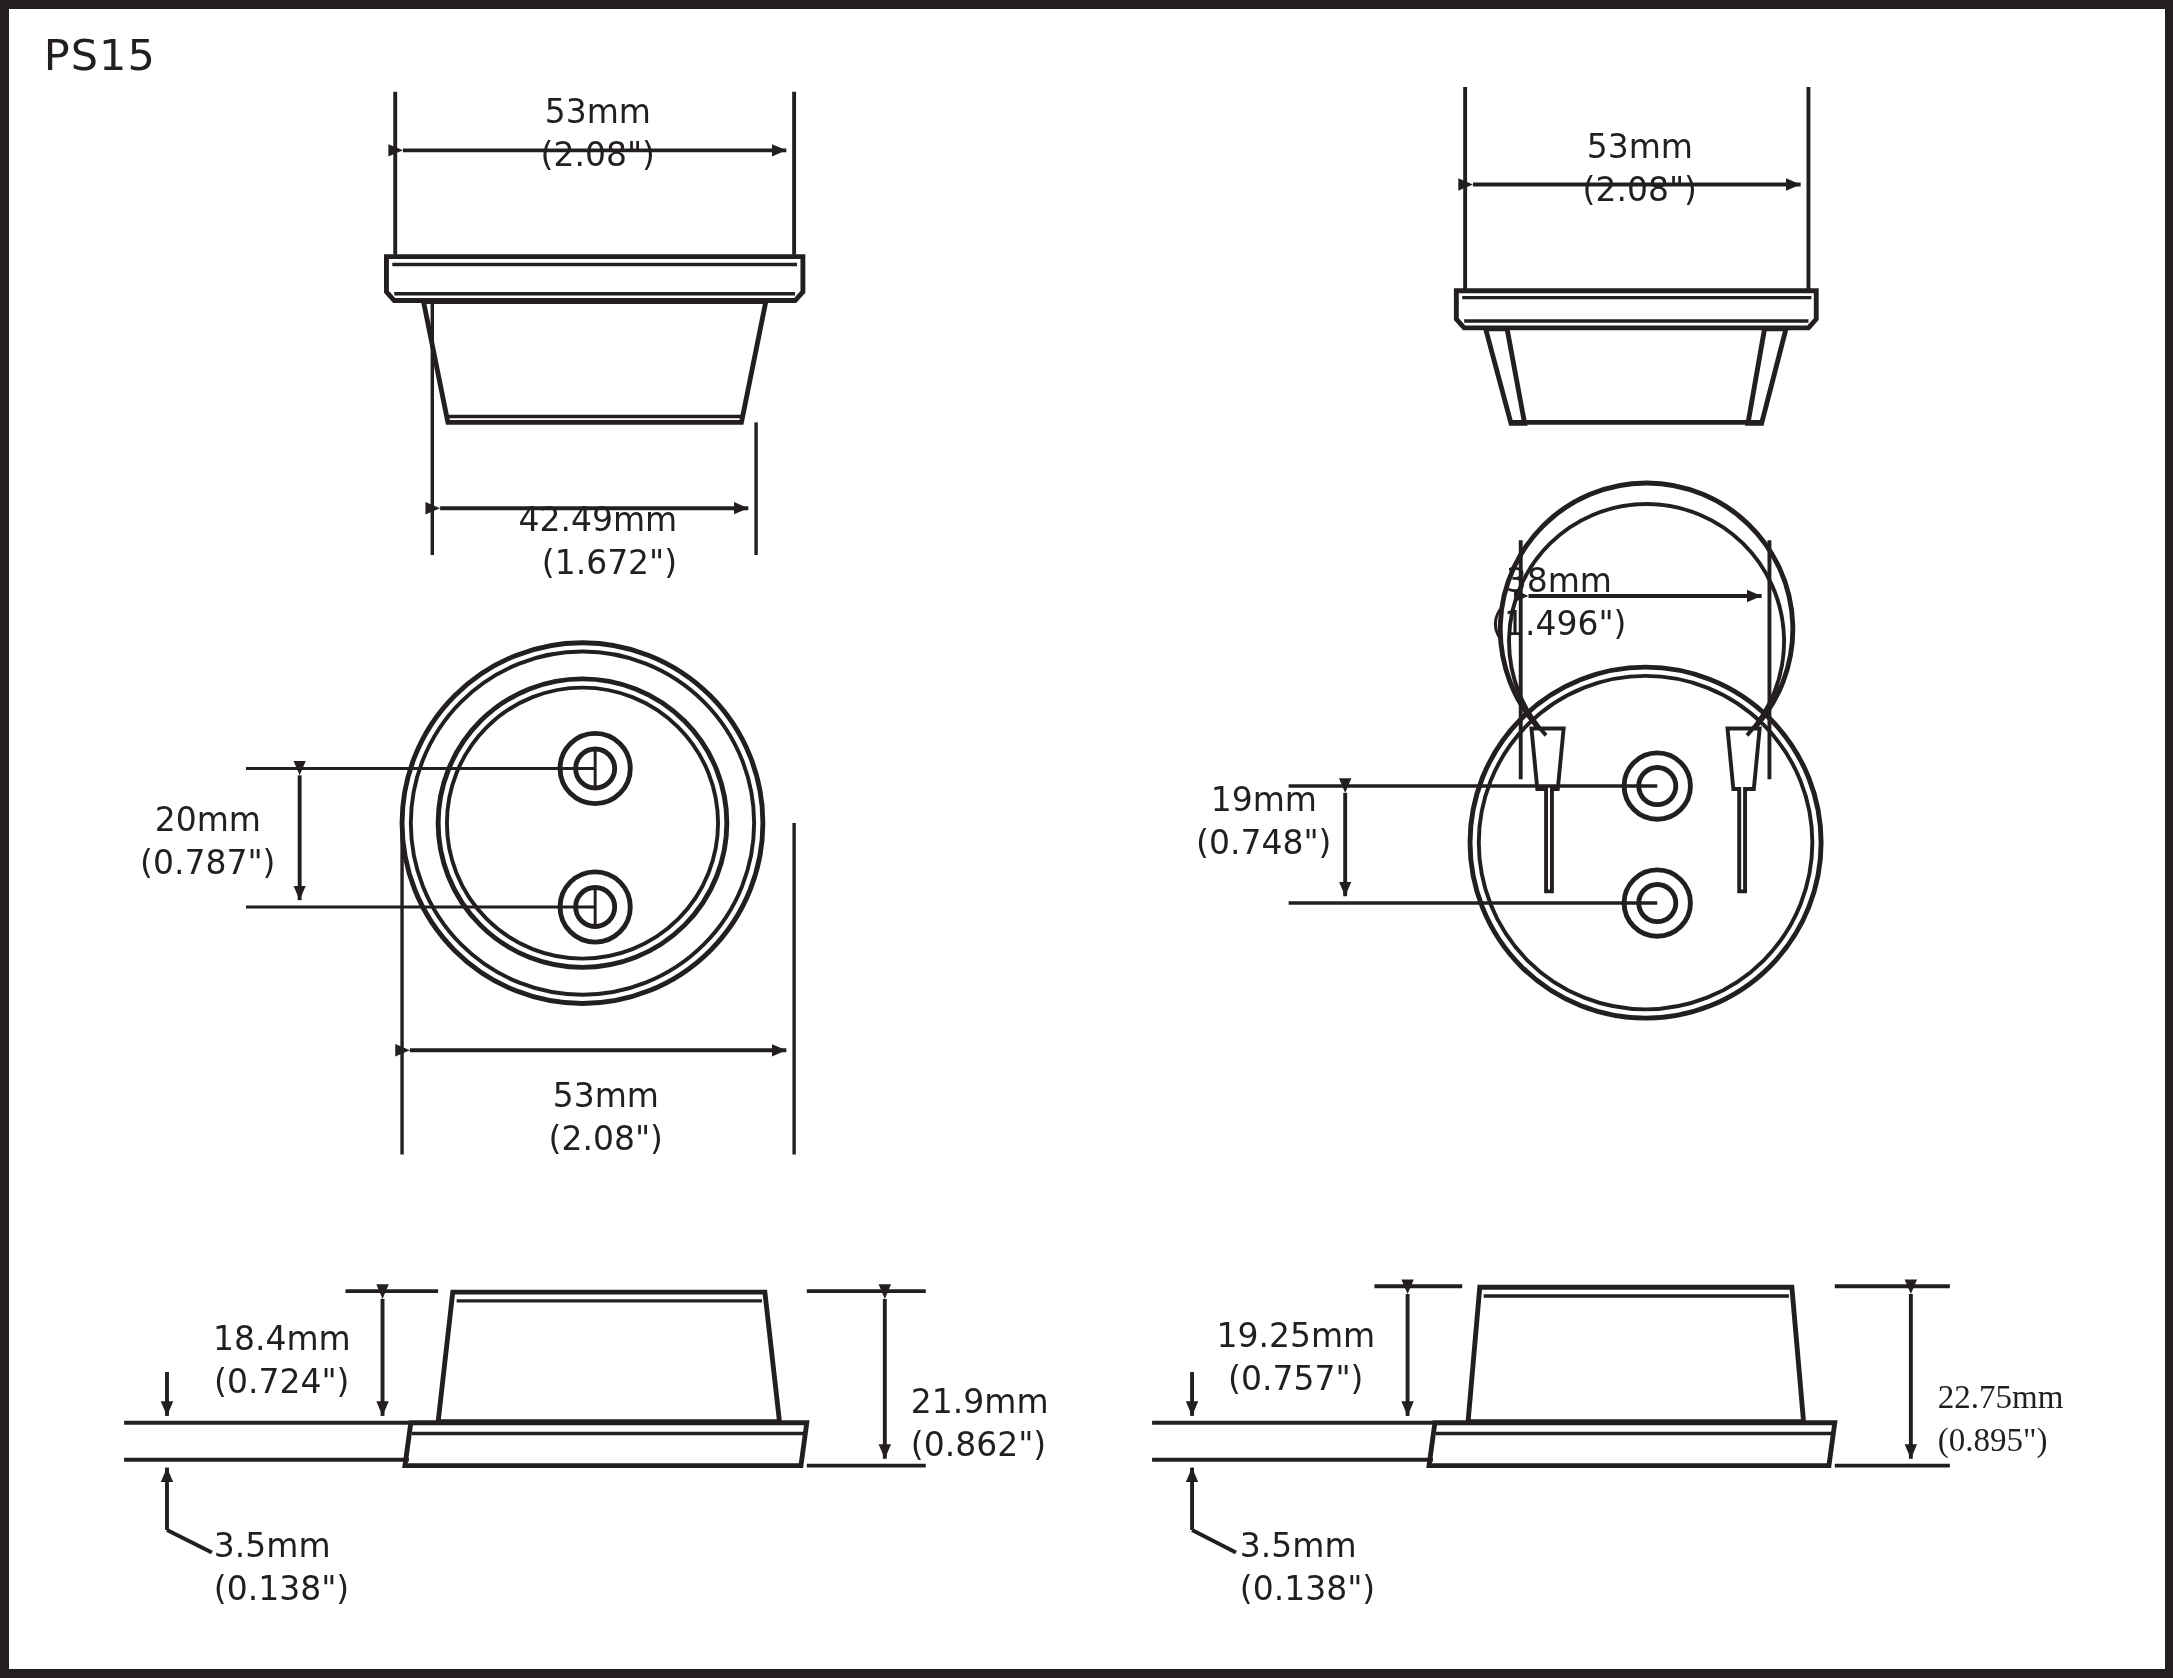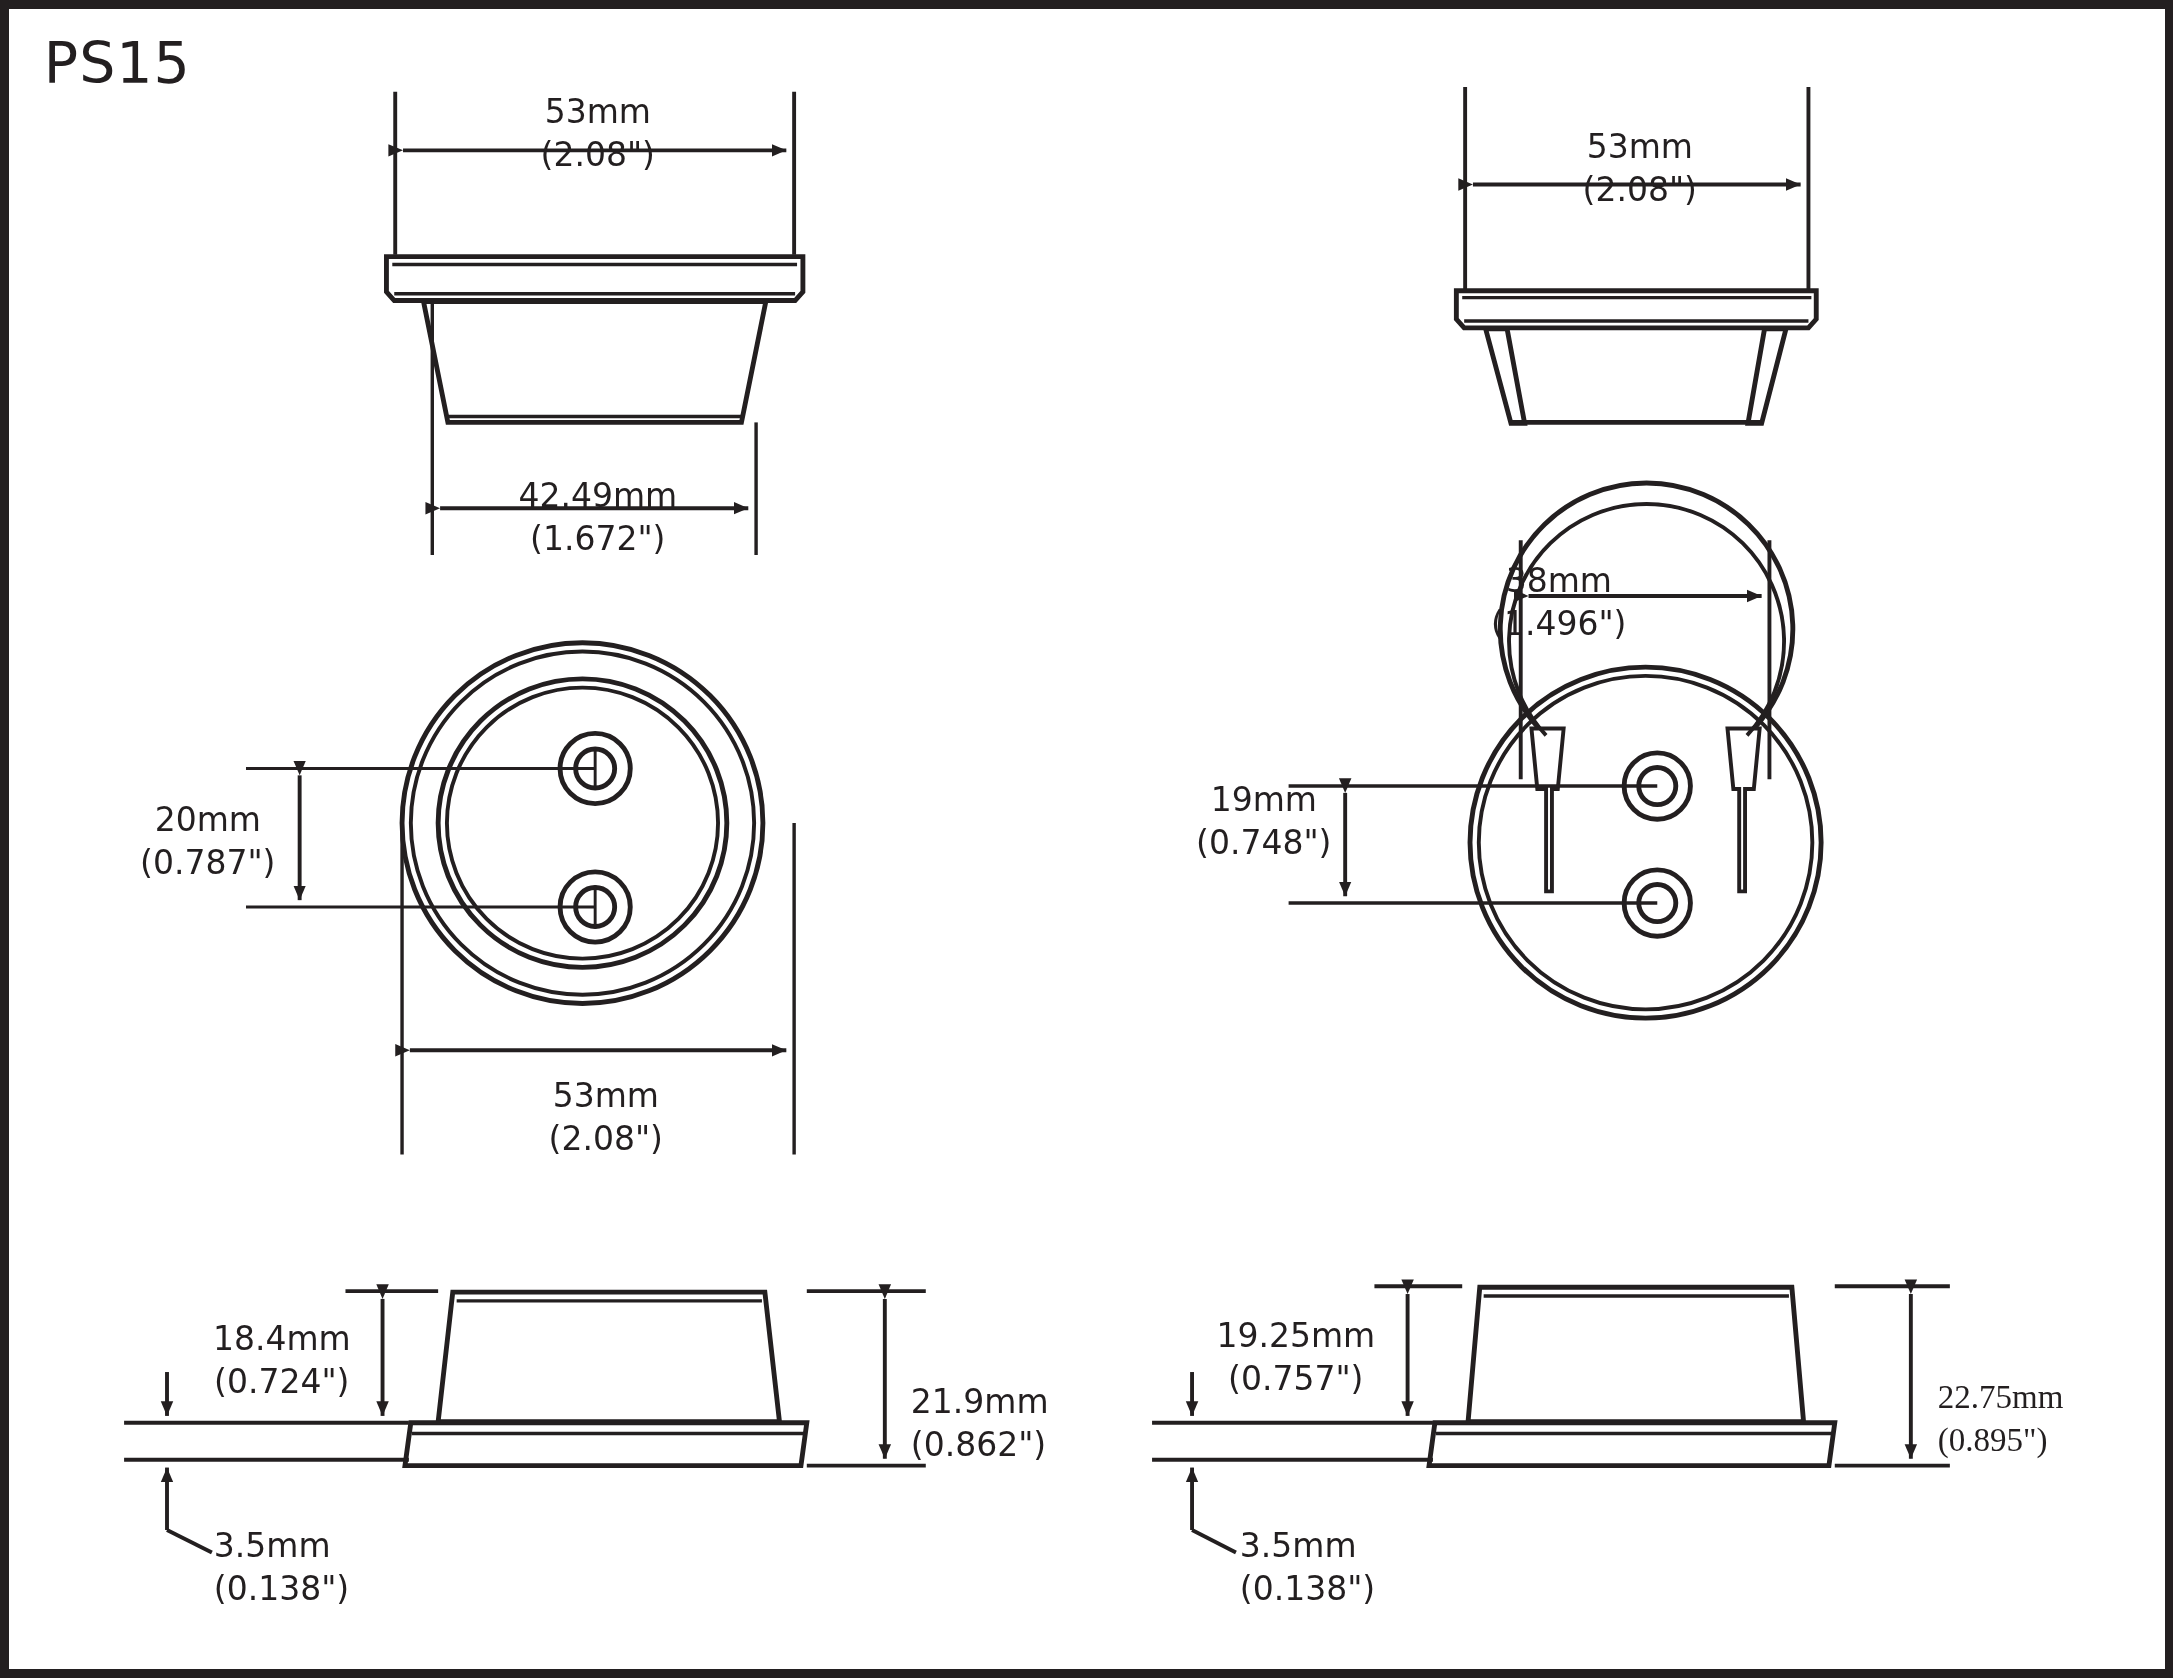--- a/index.html
+++ b/index.html
@@ -18,21 +18,21 @@
   #page{
     position:relative;
     width:100%;height:100%;
     background:#ffffff;
     overflow:hidden;
   }
   #drawing{position:absolute;left:0;top:0;width:100%;height:100%;}
   .ttl{
     position:absolute;
     left:35px;top:21.5px;
-    font-size:57px;
+    font-size:43px;
     letter-spacing:1px;
     color:#231f20;
     white-space:nowrap;
   }
   
   .dim{
     position:absolute;
     color:#231f20;
     font-size:33px;
     line-height:1.30;
@@ -198,21 +198,21 @@
         </g>
 
       </g>
     </svg>
 
     <div class="dim ctr" style="left:589px;top:82px;">
       <span>53mm</span>
       <span class="l2">(2.08")</span>
     </div>
 
-    <div class="dim ctr" style="left:589px;top:466px;">
+    <div class="dim ctr" style="left:589px;top:490px;text-align:right;">
       <span>42.49mm</span>
       <span class="l2">(1.672")</span>
     </div>
 
     <div class="dim ctr" style="left:1631px;top:117px;">
       <span>53mm</span>
       <span class="l2">(2.08")</span>
     </div>
 
     <div class="dim ctr" style="left:199px;top:790px;">

